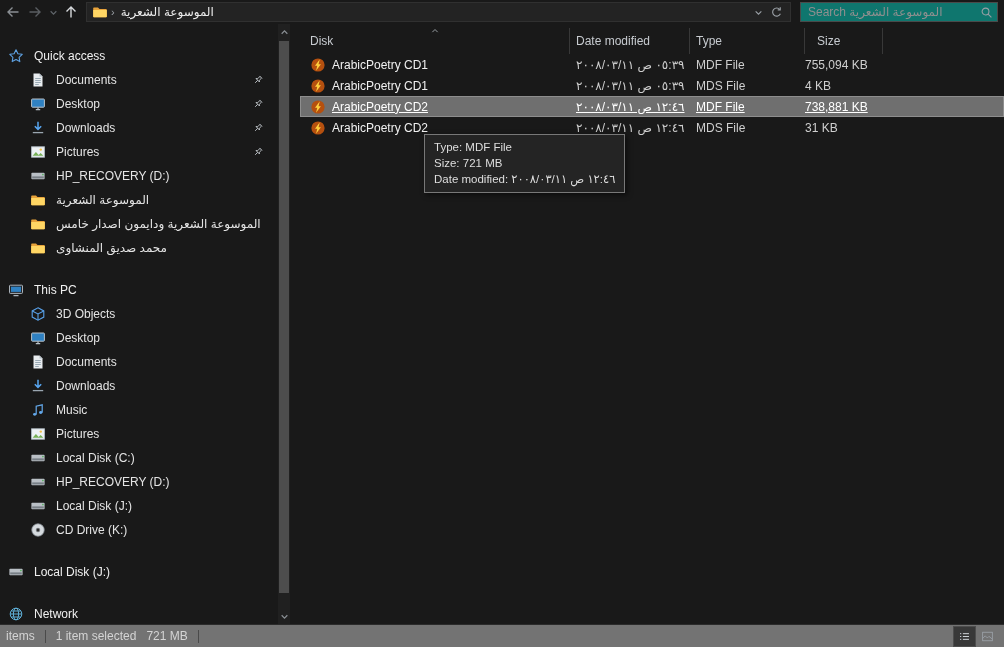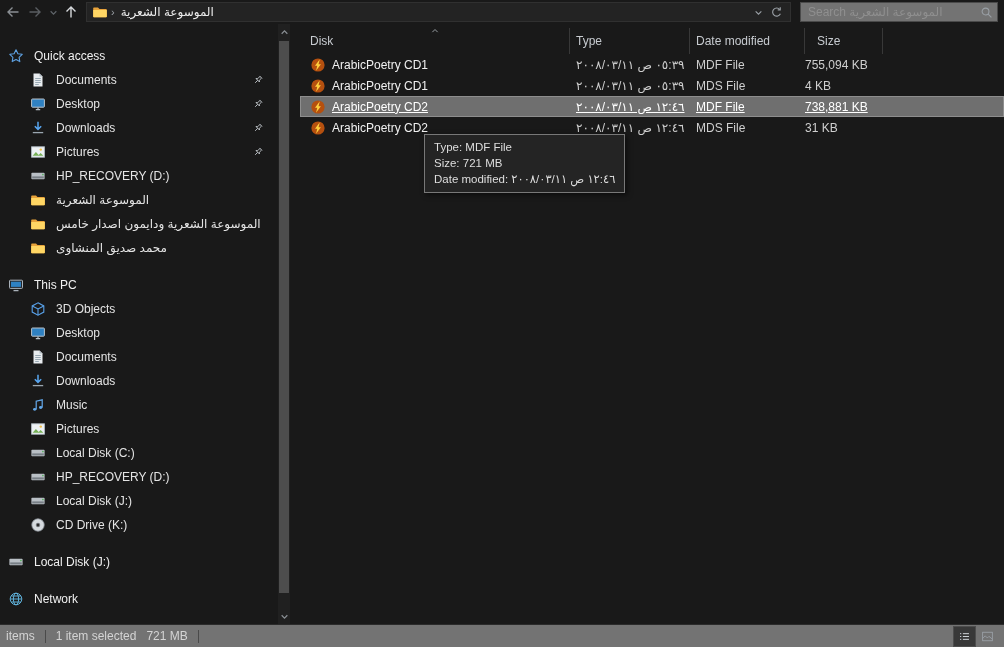--- a/index.html
+++ b/index.html
@@ -15,34 +15,34 @@
   
   .toolbar{height:24px;flex:none;display:flex;align-items:center;padding:1px 4px 1px 2px}
   .navbtn{width:22px;height:20px;display:flex;align-items:center;justify-content:center;flex:none}
   .navbtn.narrow{width:14px}
   .addressbar{flex:1;height:20px;margin:0 9px 0 4px;background:#232323;border:1px solid #303030;
     display:flex;align-items:center;padding:0 5px;min-width:0}
   .crumb-sep{color:#9aa0a6;margin:0 3px;font-size:11px}
   .addr-text{margin:0 3px;color:#ececec;white-space:nowrap}
   .addr-spacer{flex:1}
   .addr-btn{width:18px;height:18px;display:flex;align-items:center;justify-content:center;flex:none}
-  .searchbox{width:198px;height:20px;background:#737373;border:1px solid #4a4a4a;
+  .searchbox{width:198px;height:20px;background:#0f766e;border:1px solid #4a4a4a;
     display:flex;align-items:center;padding:0 4px 0 7px;margin-right:2px;flex:none}
   .searchbox input{flex:1;min-width:0;background:transparent;border:0;outline:0;color:#cfcfcf;font:inherit}
   .searchbox input::placeholder{color:#8f8f8f}
 
   
   .content{flex:1;display:flex;min-height:0}
 
   .sidebar{width:290px;flex:none;position:relative;padding-top:20px;overflow:hidden}
   .tree{width:278px}
   .tree-item{height:24px;display:flex;align-items:center;gap:10px;padding-left:30px;white-space:nowrap}
   .tree-item.root{padding-left:8px}
   .tree-item.root .lbl{color:#f0f0f0}
-  .tree-item.gap{margin-top:13px}
+  .tree-item.gap{margin-top:18px}
   .tree-item .lbl{overflow:hidden;color:#e4e4e4}
   .tree-item .pin{margin-left:auto;margin-right:14px}
   .sb-scroll{position:absolute;top:0;right:0;width:12px;height:100%;background:#202020}
   .sb-arrow{position:absolute;left:0;width:12px;height:14px;display:flex;align-items:center;justify-content:center}
   .sb-arrow.up{top:1px}.sb-arrow.down{bottom:1px}
   .sb-thumb{position:absolute;left:1px;width:10px;top:17px;height:552px;background:#4d4d4d}
 
   .main{flex:1;min-width:0;position:relative;padding:4px 0 0 10px}
   .grid-cols{display:grid;grid-template-columns:270px 120px 115px 78px}
   .cols{height:26px;align-items:center;color:#c7cbd0}
@@ -415,24 +415,24 @@
       <div class="cols grid-cols">
           <div class="hcell">
             <span class="ic sort">
               <svg viewBox="0 0 16 16" fill="none" stroke="#9aa0a6" stroke-width="1.3">
                 <path d="M4.5 9.5L8 6l3.5 3.5"></path>
               </svg>
             </span>
             <span>Disk</span>
           </div>
           <div class="hcell">
+            <span>Date modified</span>
+          </div>
+          <div class="hcell">
             <span>Type</span>
-          </div>
-          <div class="hcell">
-            <span>Date modified</span>
           </div>
           <div class="hcell">
             <span>Size</span>
           </div>
         </div>
       <div class="rows">
           <div class="row grid-cols">
             <div class="cell-name">
               <span class="ic">
                 <svg viewBox="0 0 16 16">

